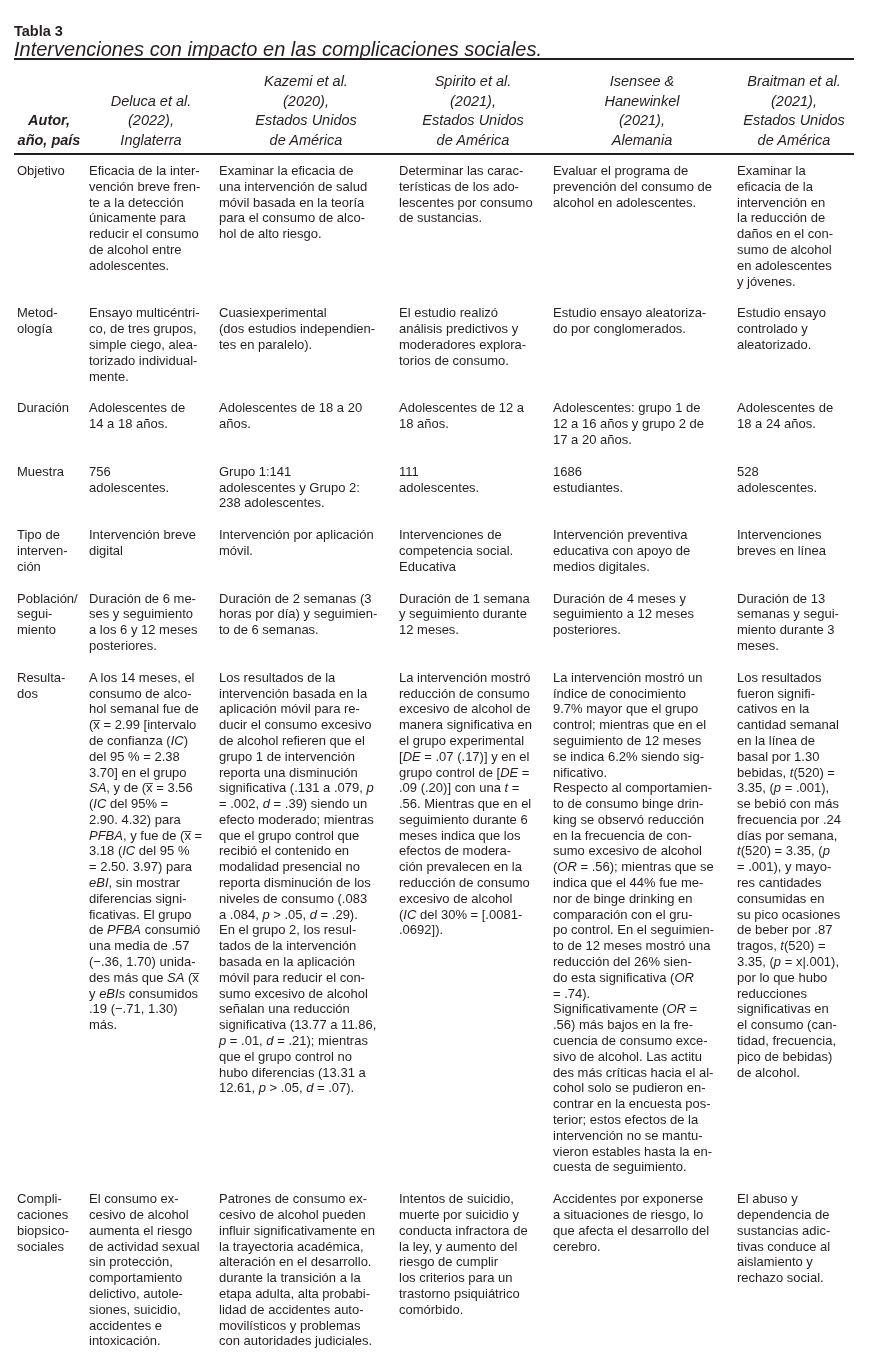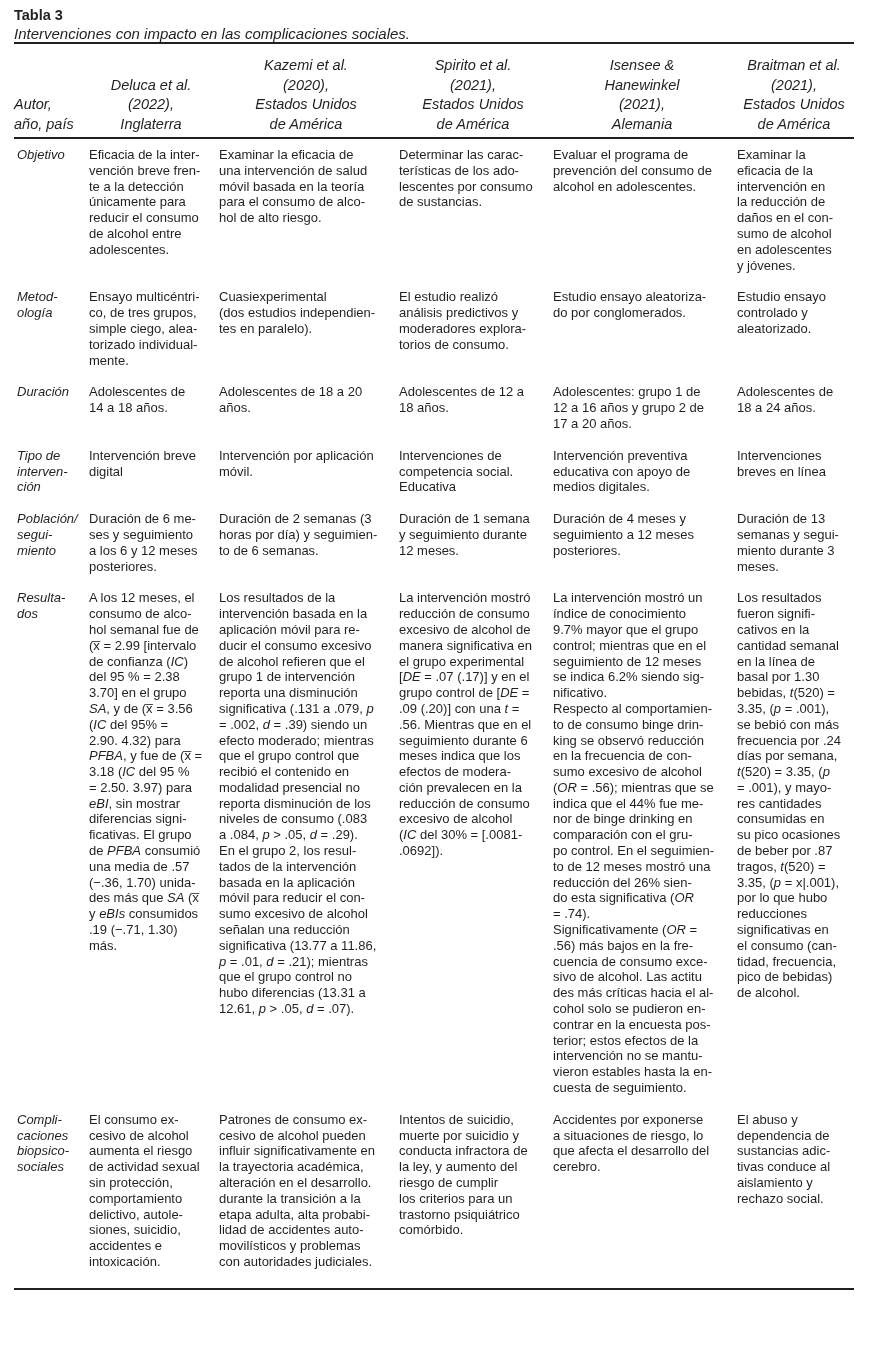--- a/index.html
+++ b/index.html
@@ -2,37 +2,37 @@
 <html><head>
 <meta charset="utf-8">
 <style>
   html, body { margin: 0; padding: 0; background: #ffffff; }
   body {
     width: 873px; height: 1360px; overflow: hidden; position: relative;
     font-family: "Liberation Sans", "DejaVu Sans", sans-serif;
     color: #231f20;
   }
   .page { position: absolute; left: 14px; top: 0; width: 840px; }
-  .tbl-label { font-weight: bold; font-size: 14.5px; margin-top: 6px; line-height: 18px; }
-  .tbl-caption { font-style: italic; font-size: 15px; line-height: 17px; margin-top: 1px; }
+  .tbl-label { font-weight: bold; font-size: 14.5px; margin-top: 22px; line-height: 18px; }
+  .tbl-caption { font-style: italic; font-size: 20px; line-height: 17px; margin-top: 1px; }
   .rule-thick { height: 2px; background: #231f20; }
   table { border-collapse: collapse; width: 840px; table-layout: fixed; }
   col.c0 { width: 72px; } col.c1 { width: 130px; } col.c2 { width: 180px; }
   col.c3 { width: 154px; } col.c4 { width: 184px; } col.c5 { width: 120px; }
   thead th {
     font-weight: normal; font-style: italic; font-size: 14.5px; line-height: 19.5px;
     vertical-align: bottom; text-align: center; padding: 12px 2px 3px 2px;
     border-bottom: 2px solid #231f20;
   }
-  thead th.first { text-align: left; padding-left: 0; }
+  thead th.first { text-align: center; padding-left: 0; font-weight: bold; }
   tbody td {
     font-size: 13px; line-height: 15.8px; vertical-align: top; padding: 0 3px 0 3px;
     white-space: pre-line;
   }
-  tbody td.rh { padding-left: 3px; font-style: italic; }
+  tbody td.rh { padding-left: 3px; }
   tbody tr td { padding-top: 7px; padding-bottom: 9px; }
   tbody tr:first-child td { padding-top: 8px; }
   tbody tr:last-child td { padding-bottom: 18px; border-bottom: 2px solid #231f20; }
   .seg-i { font-style: italic; }
 </style>
 </head>
 <body>
 
 <div class="page">
   <div class="tbl-label">Tabla 3</div>
@@ -134,20 +134,34 @@
 años.</td>
           <td>Adolescentes de 12 a
 18 años.</td>
           <td>Adolescentes: grupo 1 de
 12 a 16 años y grupo 2 de
 17 a 20 años.</td>
           <td>Adolescentes de
 18 a 24 años.</td>
         </tr>
         <tr>
+          <td class="rh">Muestra</td>
+          <td>756
+adolescentes.</td>
+          <td>Grupo 1:141
+adolescentes y Grupo 2:
+238 adolescentes.</td>
+          <td>111
+adolescentes.</td>
+          <td>1686
+estudiantes.</td>
+          <td>528
+adolescentes.</td>
+        </tr>
+        <tr>
           <td class="rh">Tipo de
 interven-
 ción</td>
           <td>Intervención breve
 digital</td>
           <td>Intervención por aplicación
 móvil.</td>
           <td>Intervenciones de
 competencia social.
 Educativa</td>
@@ -175,21 +189,21 @@
 seguimiento a 12 meses
 posteriores.</td>
           <td>Duración de 13
 semanas y segui-
 miento durante 3
 meses.</td>
         </tr>
         <tr>
           <td class="rh">Resulta-
 dos</td>
-          <td><span>A los 12 meses, el
+          <td><span>A los 14 meses, el
 consumo de alco-
 hol semanal fue de
 (x̅ = 2.99 [intervalo
 de confianza (</span><span class="seg-i">IC</span><span>)
 del 95 % = 2.38
 3.70] en el grupo
 </span><span class="seg-i">SA</span><span>, y de (x̅ = 3.56
 (</span><span class="seg-i">IC</span><span> del 95%  =
 2.90. 4.32)  para
 </span><span class="seg-i">PFBA</span><span>, y fue de (x̅ =

